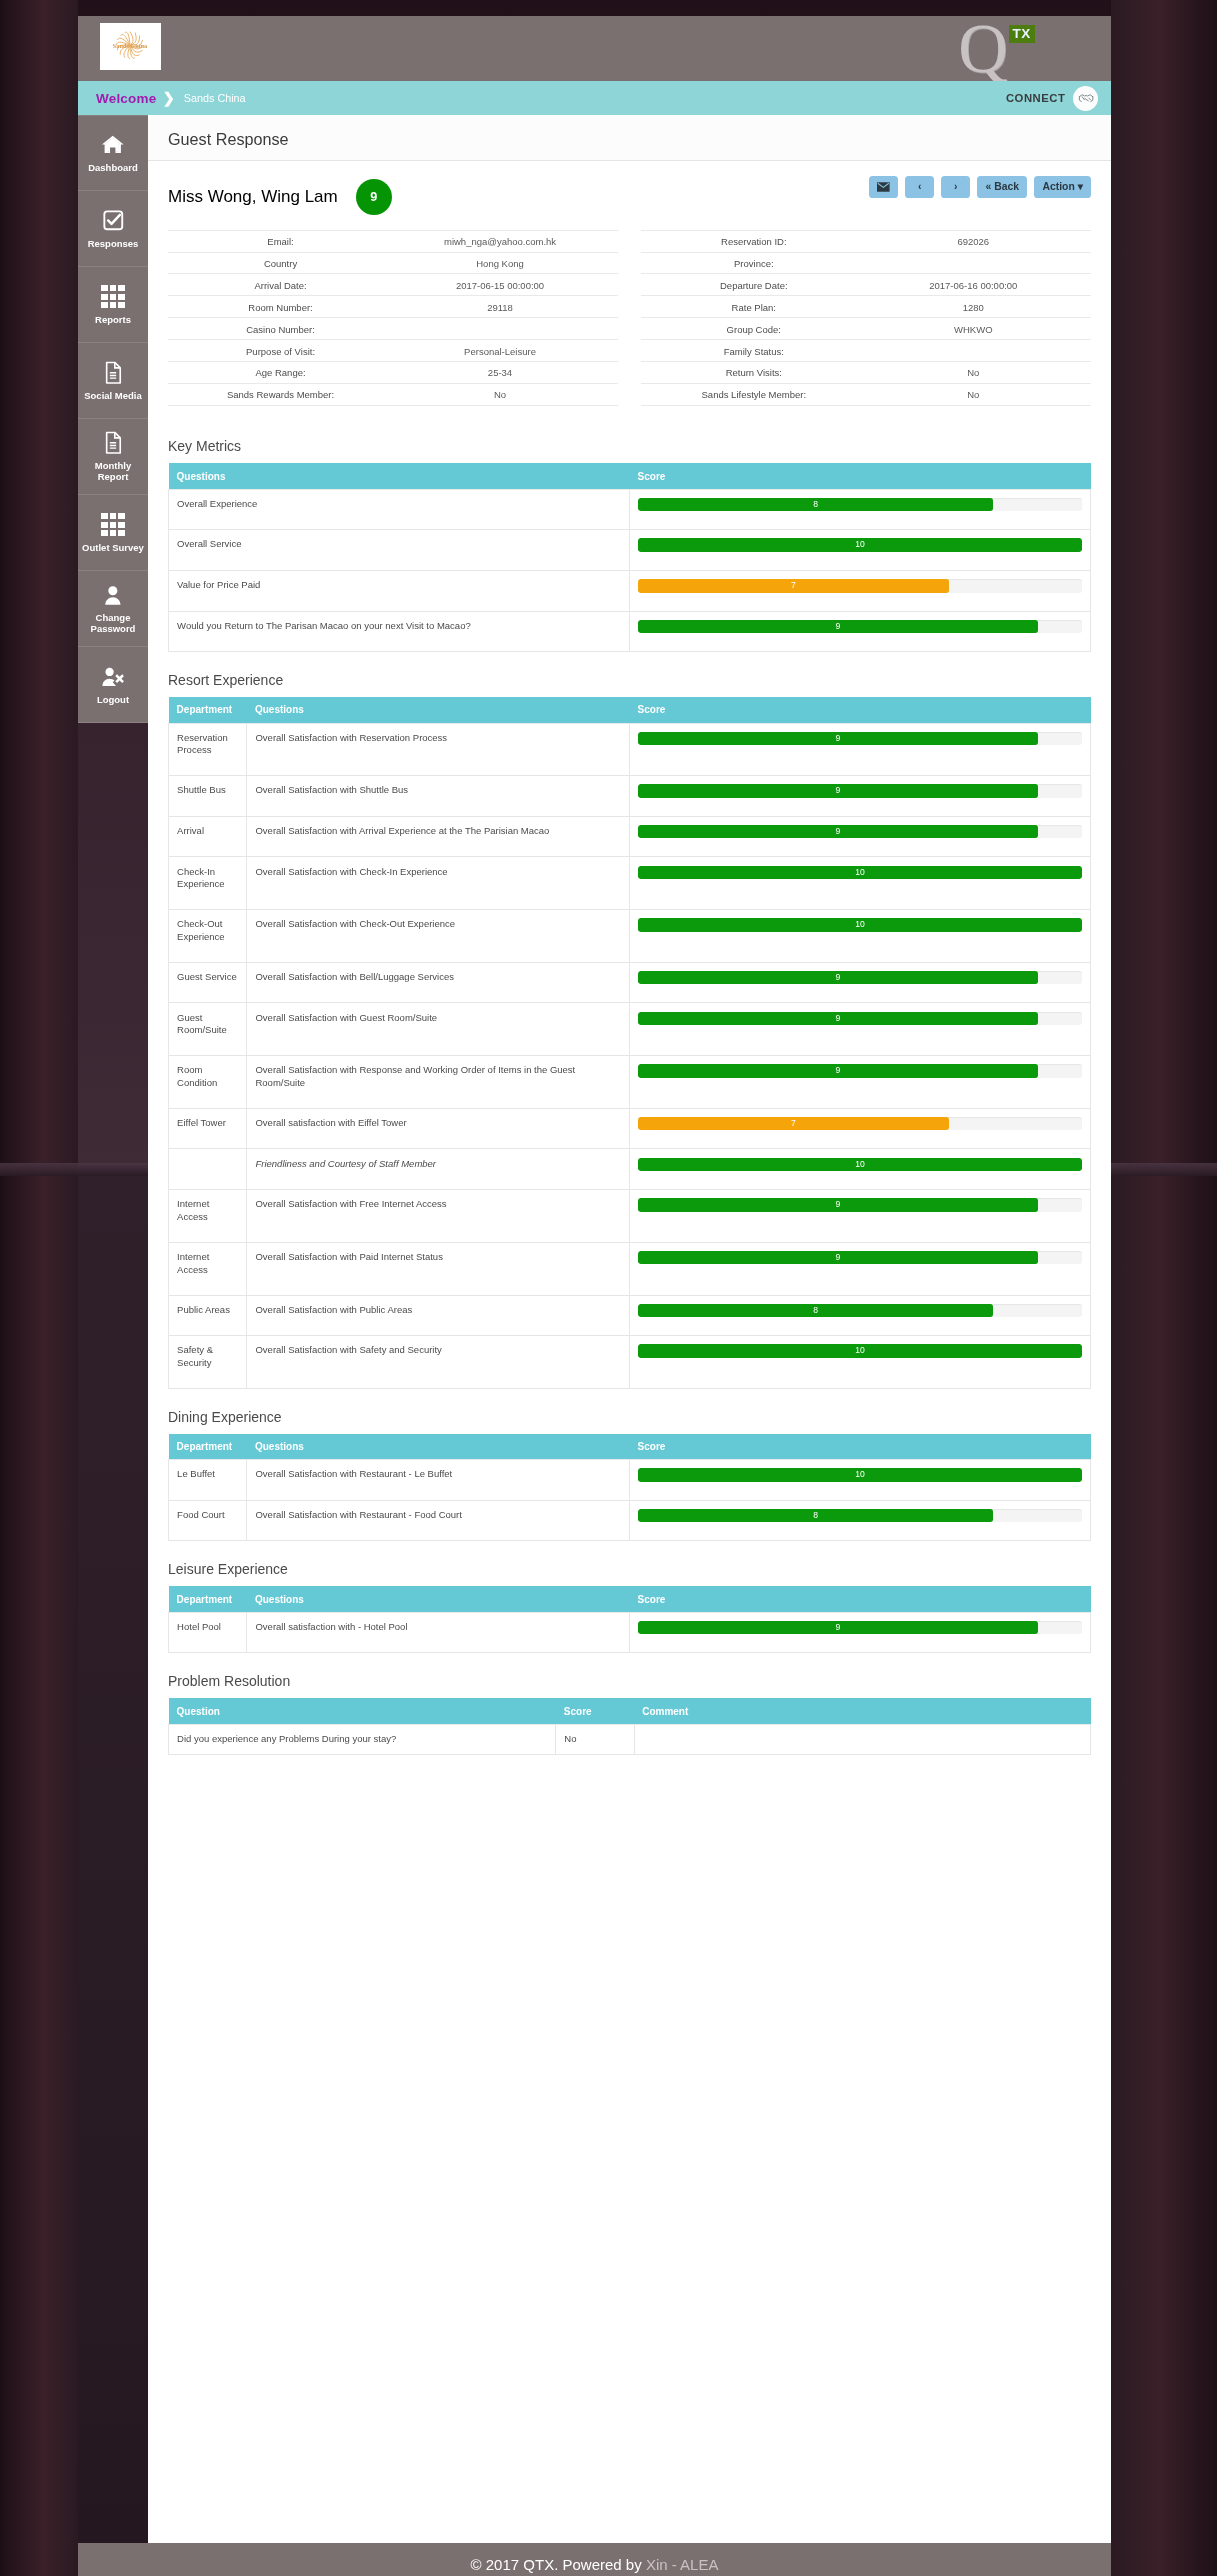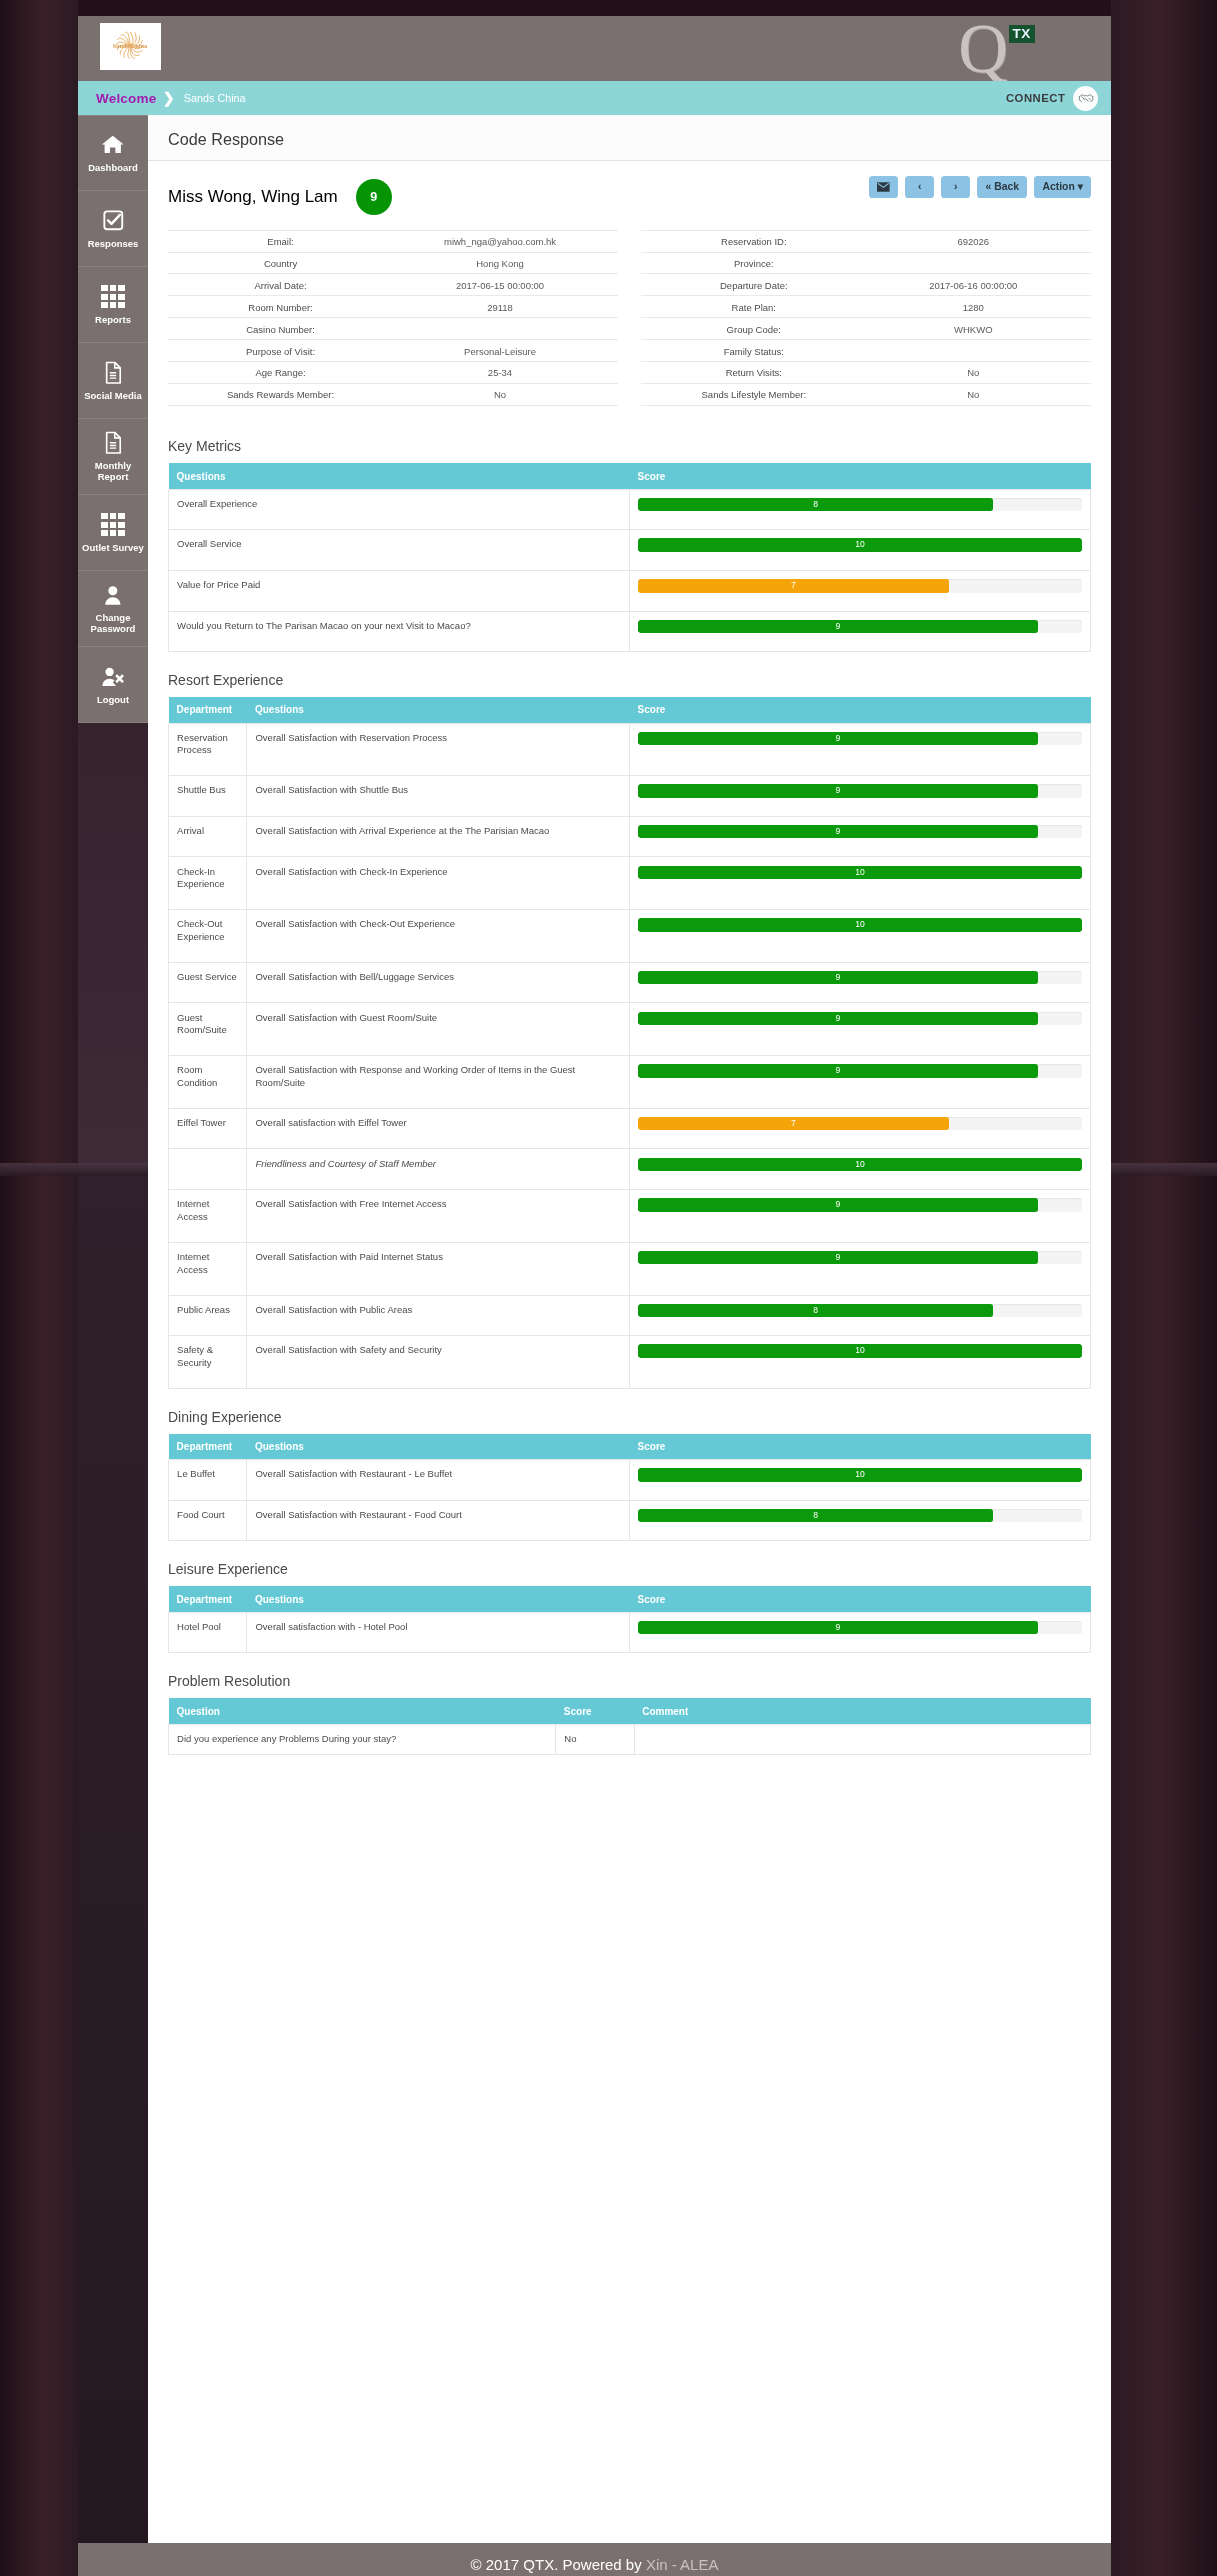--- a/index.html
+++ b/index.html
@@ -82,21 +82,21 @@
     font-family: "Liberation Serif", serif;
     font-size: 69px;
     line-height: 63px;
     color: #c9c2c2;
     font-weight: 400;
     text-shadow: 0.9px 0.9px 0 rgba(255,255,255,.35);
   }
   .qtx-tx {
     position: absolute;
     left: 58px; top: 7.2px;
-    background: #14532d;
+    background: #4d7c0f;
     color: #e8f6ff;
     font-size: 13.5px;
     font-weight: 700;
     letter-spacing: 0.5px;
     padding: 1.8px 4.5px 2.7px 3.6px;
     line-height: 1;
   }
 
   
   .crumbbar {
@@ -518,21 +518,21 @@
           </svg>
         </span>
         <span class="nav-label">Logout</span>
       </div>
 
     </nav>
 
     <main class="content">
 
       <div class="page-title-bar">
-        <div class="page-title">Code Response</div>
+        <div class="page-title">Guest Response</div>
       </div>
 
       <div class="guest-head">
         <span class="guest-name">Miss Wong, Wing Lam</span>
         <span class="score-badge">9</span>
 
         <div class="toolbar">
           <button class="tb-btn icononly">
             <svg width="12.6" height="10" viewBox="0 0 16 12" fill="#2b3a42">
               <path d="M0 0h16v12H0z" fill="#2b3a42"></path>

